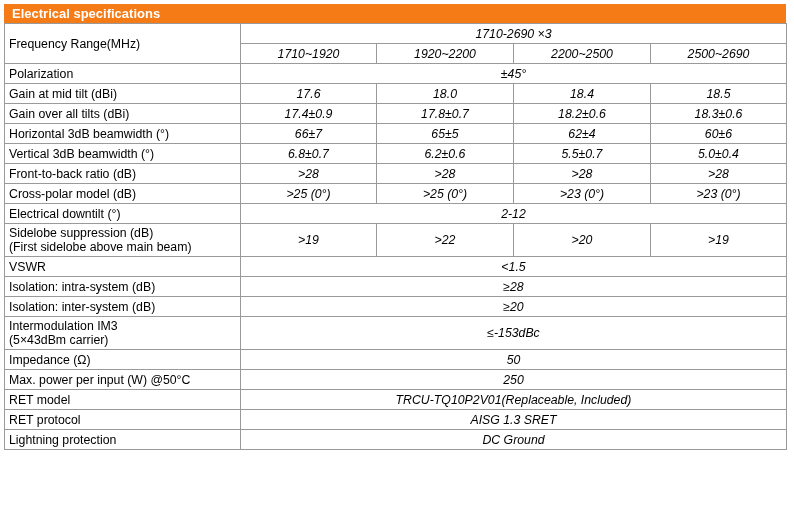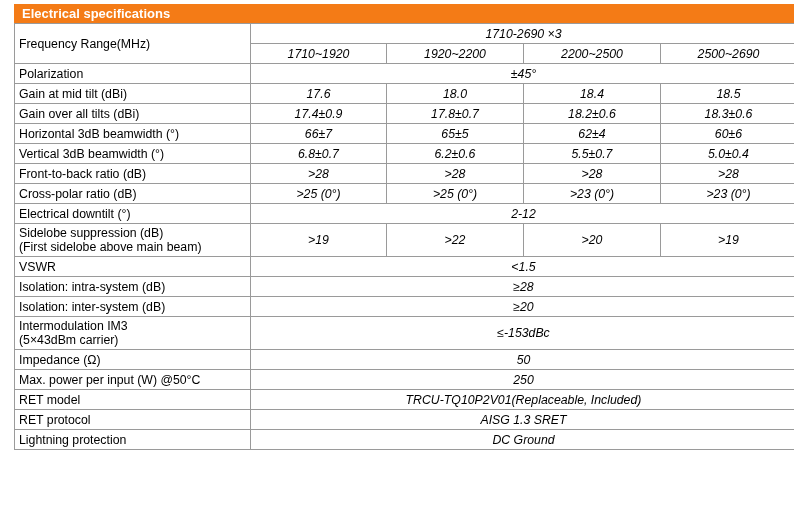--- a/index.html
+++ b/index.html
@@ -11,21 +11,21 @@
     width: 794px;
     height: 514px;
     font-family: "Liberation Sans", sans-serif;
     color: #000000;
     overflow: hidden;
   }
   .sheet {
     width: 794px;
     height: 504px;
     box-sizing: border-box;
-    padding: 4px 6px 0 14px;
+    padding: 4px 6px 0 4px;
   }
   .title-bar {
     background: #F47B16;
     color: #ffffff;
     font-weight: bold;
     font-size: 13px;
     line-height: 19px;
     height: 19px;
     padding-left: 8px;
     box-sizing: border-box;
@@ -130,21 +130,21 @@
 
       <tr>
         <td class="label">Front-to-back ratio (dB)</td>
         <td class="val">&gt;28</td>
         <td class="val">&gt;28</td>
         <td class="val">&gt;28</td>
         <td class="val">&gt;28</td>
       </tr>
 
       <tr>
-        <td class="label">Cross-polar ratio (dB)</td>
+        <td class="label">Cross-polar model (dB)</td>
         <td class="val">&gt;25 (0°)</td>
         <td class="val">&gt;25 (0°)</td>
         <td class="val">&gt;23 (0°)</td>
         <td class="val">&gt;23 (0°)</td>
       </tr>
 
       <tr>
         <td class="label">Electrical downtilt (°)</td>
         <td class="val" colspan="4">2-12</td>
       </tr>

